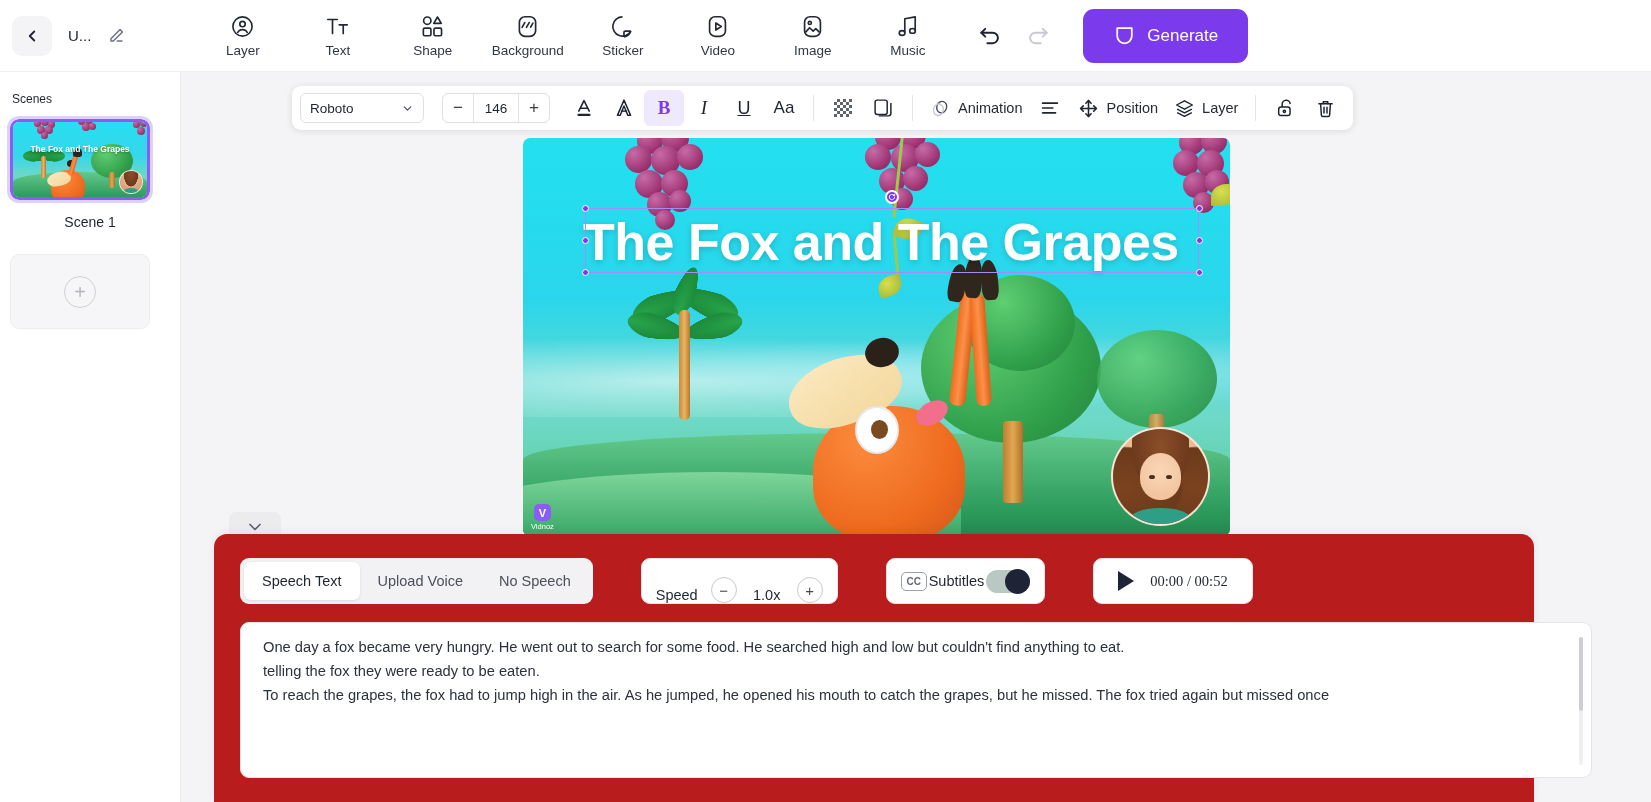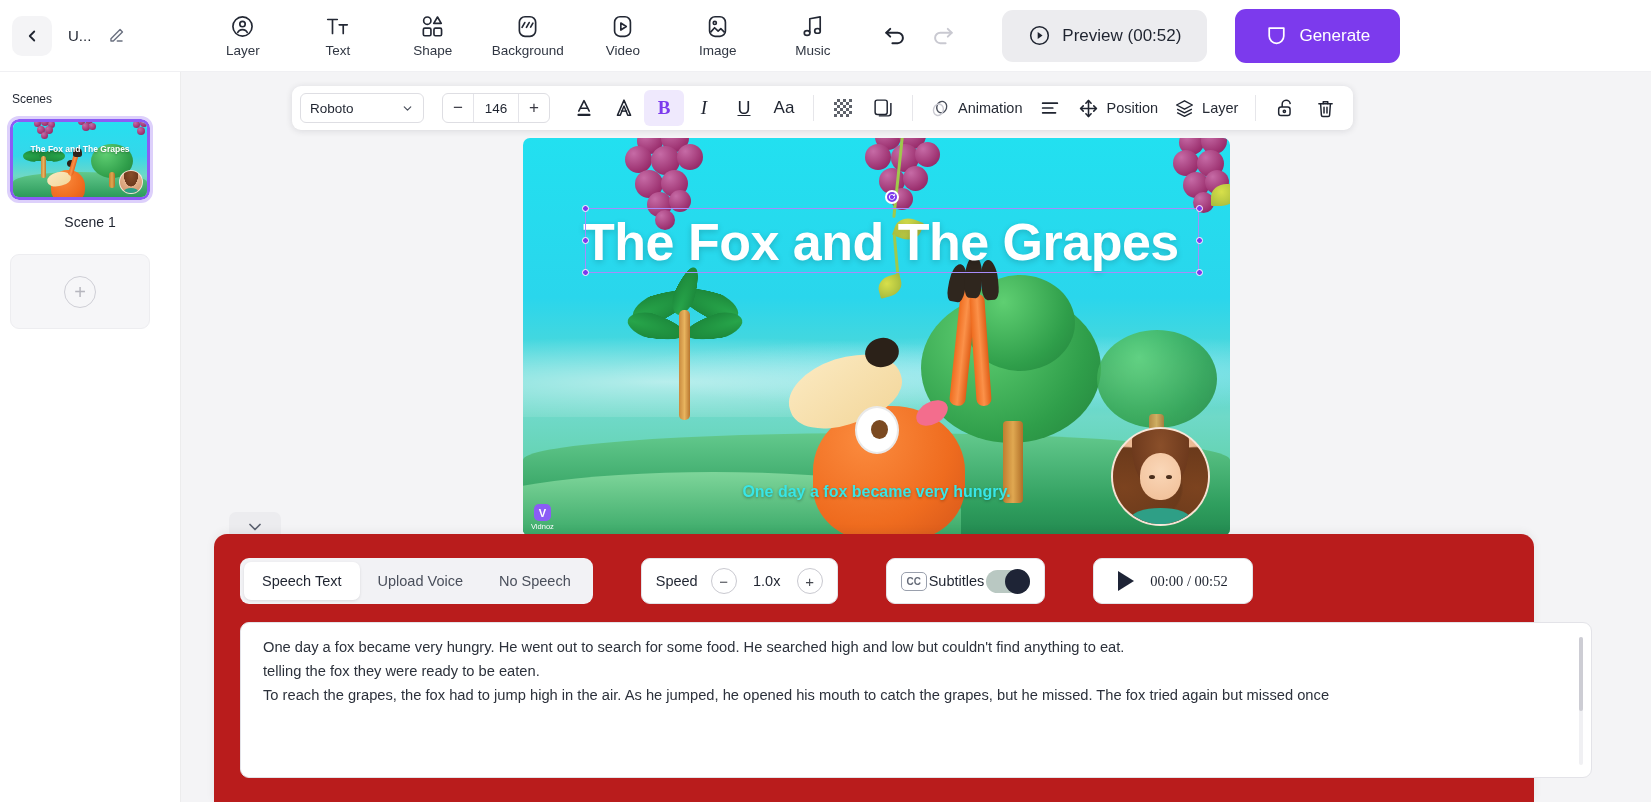--- a/index.html
+++ b/index.html
@@ -302,20 +302,30 @@
         <svg width="25" height="25" viewBox="0 0 24 24" fill="none" stroke="#232834" stroke-width="1.6" stroke-linecap="round">
             <rect x="4.2" y="2.6" width="15.6" height="18.8" rx="5.4"></rect>
             <path d="M9.4 8.2l-2.6 4.6M13.6 8.2L11 12.8M17.2 8.8l-2.2 3.8"></path>
           </svg>
       </span>
       <span class="lb">Background</span>
     </div>
     <div class="tool">
       <span class="ic">
         <svg width="25" height="25" viewBox="0 0 24 24" fill="none" stroke="#232834" stroke-width="1.6" stroke-linejoin="round">
+            <path d="M12 2.8a9.2 9.2 0 1 0 8 13.6"></path>
+            <path d="M20 16.4H14.6c-.8 0-1.2.5-1.2 1.2v4.4"></path>
+            <path d="M13.4 22a9.3 9.3 0 0 0 6.6-5.6"></path>
+          </svg>
+      </span>
+      <span class="lb">Sticker</span>
+    </div>
+    <div class="tool">
+      <span class="ic">
+        <svg width="25" height="25" viewBox="0 0 24 24" fill="none" stroke="#232834" stroke-width="1.6" stroke-linejoin="round">
             <rect x="4.4" y="2.6" width="15.2" height="18.8" rx="5.2"></rect>
             <path d="M10.4 8.6l5.2 3.4-5.2 3.4z"></path>
           </svg>
       </span>
       <span class="lb">Video</span>
     </div>
     <div class="tool">
       <span class="ic">
         <svg width="25" height="25" viewBox="0 0 24 24" fill="none" stroke="#232834" stroke-width="1.6" stroke-linejoin="round">
             <rect x="4.4" y="2.6" width="15.2" height="18.8" rx="5.2"></rect>
@@ -345,27 +355,20 @@
         </svg>
     </div>
     <div class="histbtn">
       <svg width="26" height="26" viewBox="0 0 24 24" fill="none" stroke="#c9c9d1" stroke-width="1.8" stroke-linecap="round" stroke-linejoin="round">
           <path d="M20 9H9.5a4.8 4.8 0 0 0 0 9.6h4.9"></path>
           <polyline points="16.4 5.4 20 9 16.4 12.6"></polyline>
         </svg>
     </div>
   </div>
 
-  <div class="preview-btn">
-    <svg width="23" height="23" viewBox="0 0 24 24" fill="none" stroke="#1f2430" stroke-width="1.6">
-        <circle cx="12" cy="12" r="9.2"></circle>
-        <path d="M10.1 8.4l5.1 3.6-5.1 3.6z" fill="#1f2430" stroke="none"></path>
-      </svg>
-    <span>Preview (00:52)</span>
-  </div>
 
   <div class="generate-btn">
     <svg width="23" height="23" viewBox="0 0 24 24" fill="none" stroke="#fff" stroke-width="1.8" stroke-linejoin="round">
         <path d="M4.4 4.2h15.2v8.4a7.6 7.6 0 0 1-15.2 0z"></path>
       </svg>
     <span>Generate</span>
   </div>
 </div>
 
 <div class="sidebar">
@@ -505,21 +508,20 @@
     </div>
     <div class="avatar-circle">
       <div class="av-hair"></div>
       <div class="av-face">
         <div class="av-eye" style="left:22%;"></div>
         <div class="av-eye" style="right:22%;"></div>
       </div>
       <div class="av-shirt"></div>
     </div>
 
-    <div class="subtitle-text" style="left:0;width:100%;text-align:center;top:345px;">One day a fox became very hungry.</div>
 
     <div class="title-text" style="left:60px;top:74px;">The Fox and The Grapes</div>
 
     <div class="sel-box" style="left:62px;top:70px;width:614px;height:65px;"></div>
     <div class="handle" style="left:59px;top:67px;"></div>
     <div class="handle" style="left:673px;top:67px;"></div>
     <div class="handle" style="left:59px;top:99px;"></div>
     <div class="handle" style="left:673px;top:99px;"></div>
     <div class="handle" style="left:59px;top:131px;"></div>
     <div class="handle" style="left:673px;top:131px;"></div>
@@ -646,21 +648,21 @@
 <div class="bottom" style="left:214px;top:534px;width:1320px;height:268px;">
 
   <div class="brow">
     <div class="segments">
       <div class="seg active">Speech Text</div>
       <div class="seg">Upload Voice</div>
       <div class="seg">No Speech</div>
     </div>
 
 
-    <div class="pill" style="margin-left:24px;gap:13px;">
+    <div class="pill" style="margin-left:24px;gap:13px;align-items:flex-end;">
       <span>Speed</span>
       <span class="circ-btn">−</span>
       <span style="min-width:34px;text-align:center;">1.0x</span>
       <span class="circ-btn">+</span>
     </div>
 
     <div class="pill" style="margin-left:24px;gap:2px;">
       <span class="cc-ic">CC</span>
       <span>Subtitles</span>
       <span class="toggle">

